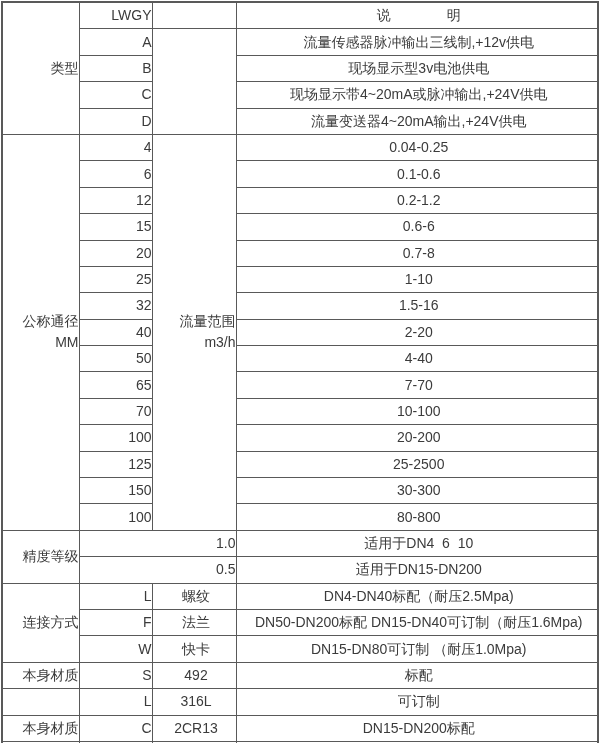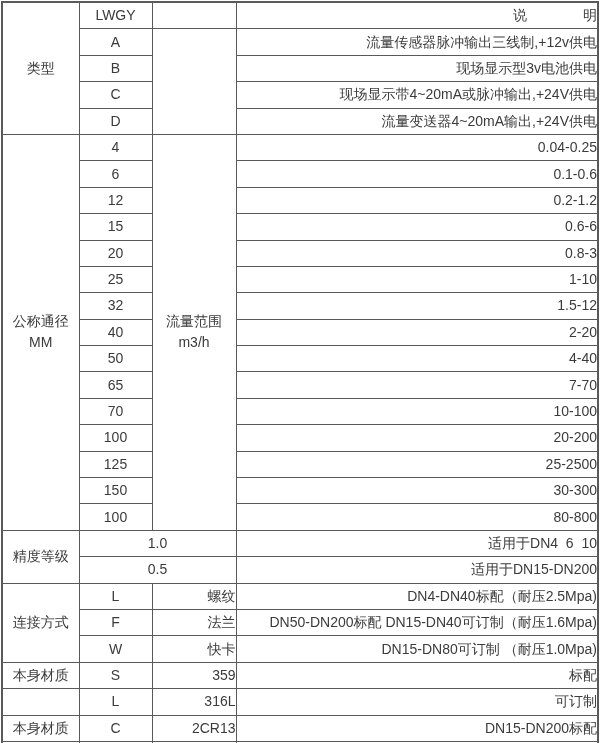--- a/index.html
+++ b/index.html
@@ -23,22 +23,22 @@
   table.spec td {
     border: 1px solid #595959;
     height: 25.4px;
     padding: 0;
     line-height: 1.5;
     white-space: pre-wrap;
     overflow: hidden;
     vertical-align: middle;
     font-weight: 500;
   }
-  table.spec td.c { text-align: center; }
-  table.spec td.l { text-align: right; padding-left: 4px; }
+  table.spec td.c { text-align: right; }
+  table.spec td.l { text-align: center; padding-left: 4px; }
 </style>
 </head>
 <body>
 
 <table class="spec">
   <colgroup>
       <col style="width: 77px;">
       <col style="width: 73px;">
       <col style="width: 84px;">
       <col style="width: 362px;">
@@ -82,29 +82,29 @@
       <tr>
         <td class="c">12</td>
         <td class="l">0.2-1.2</td>
       </tr>
       <tr>
         <td class="c">15</td>
         <td class="l">0.6-6</td>
       </tr>
       <tr>
         <td class="c">20</td>
-        <td class="l">0.8-3</td>
+        <td class="l">0.7-8</td>
       </tr>
       <tr>
         <td class="c">25</td>
         <td class="l">1-10</td>
       </tr>
       <tr>
         <td class="c">32</td>
-        <td class="l">1.5-12</td>
+        <td class="l">1.5-16</td>
       </tr>
       <tr>
         <td class="c">40</td>
         <td class="l">2-20</td>
       </tr>
       <tr>
         <td class="c">50</td>
         <td class="l">4-40</td>
       </tr>
       <tr>
@@ -152,21 +152,21 @@
         <td class="l">DN50-DN200标配 DN15-DN40可订制（耐压1.6Mpa)</td>
       </tr>
       <tr>
         <td class="c">W</td>
         <td class="l">快卡</td>
         <td class="l">DN15-DN80可订制 （耐压1.0Mpa)</td>
       </tr>
       <tr>
         <td class="c">本身材质</td>
         <td class="c">S</td>
-        <td class="l">359</td>
+        <td class="l">492</td>
         <td class="l">标配</td>
       </tr>
       <tr>
         <td class="c"></td>
         <td class="c">L</td>
         <td class="l">316L</td>
         <td class="l">可订制</td>
       </tr>
       <tr>
         <td class="c">本身材质</td>

